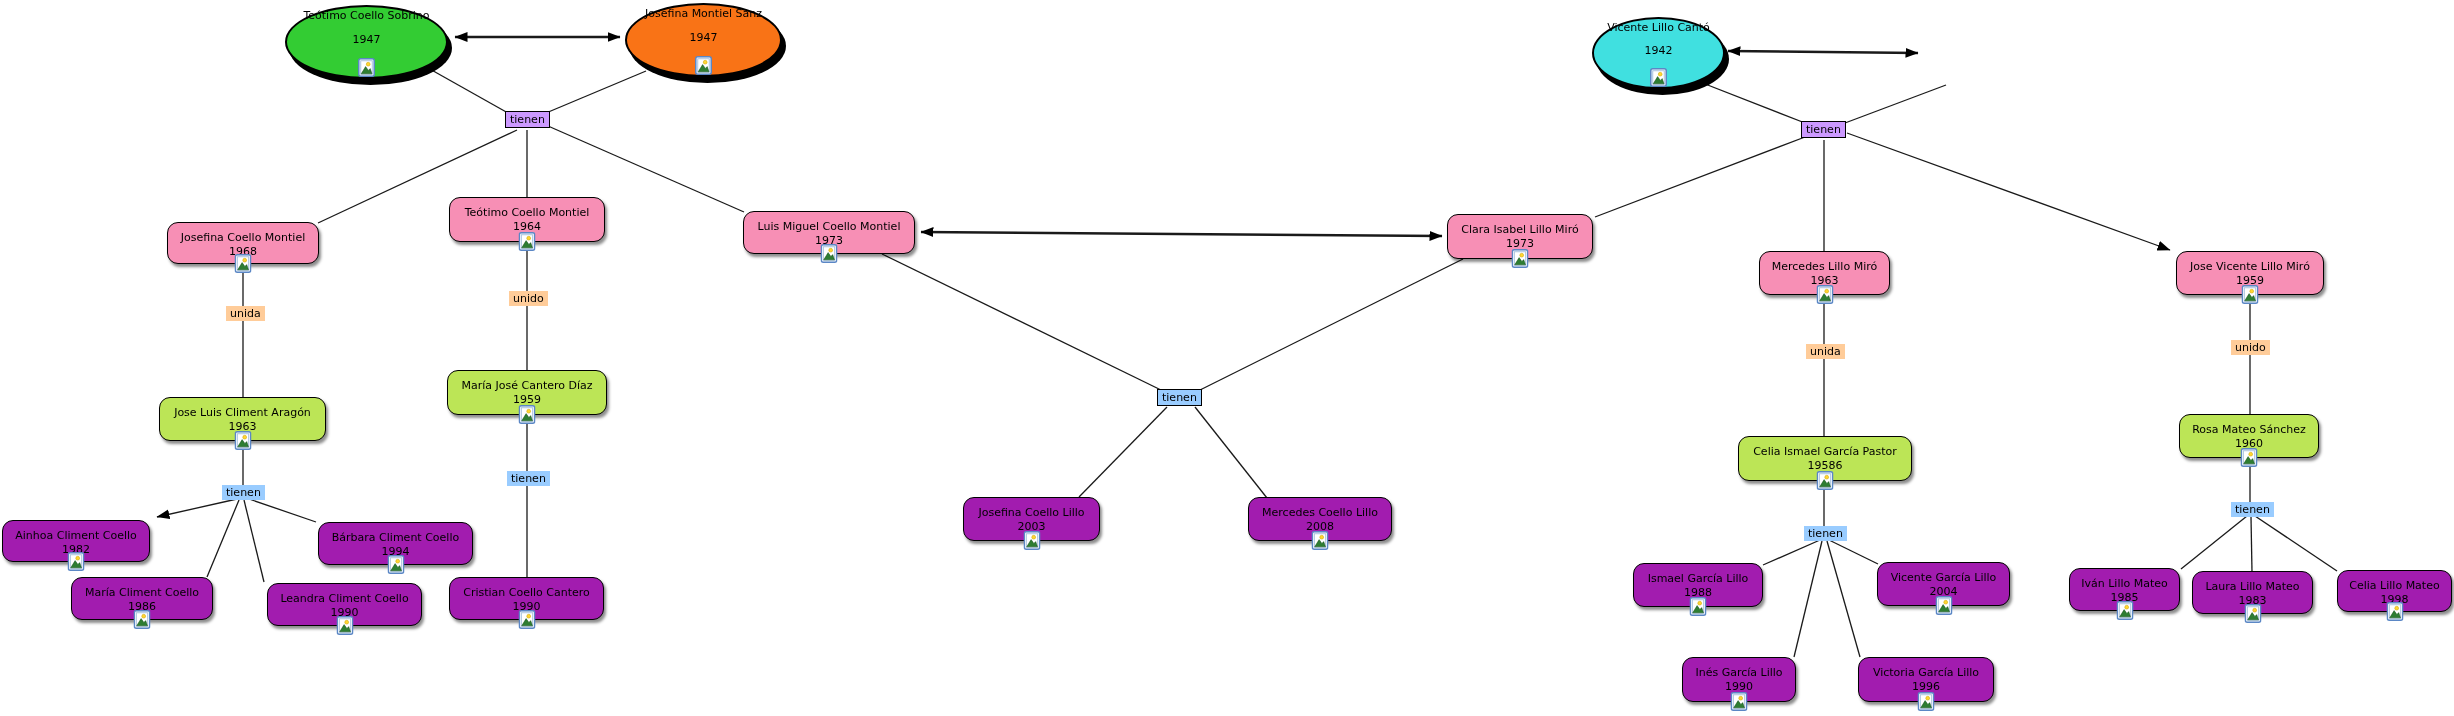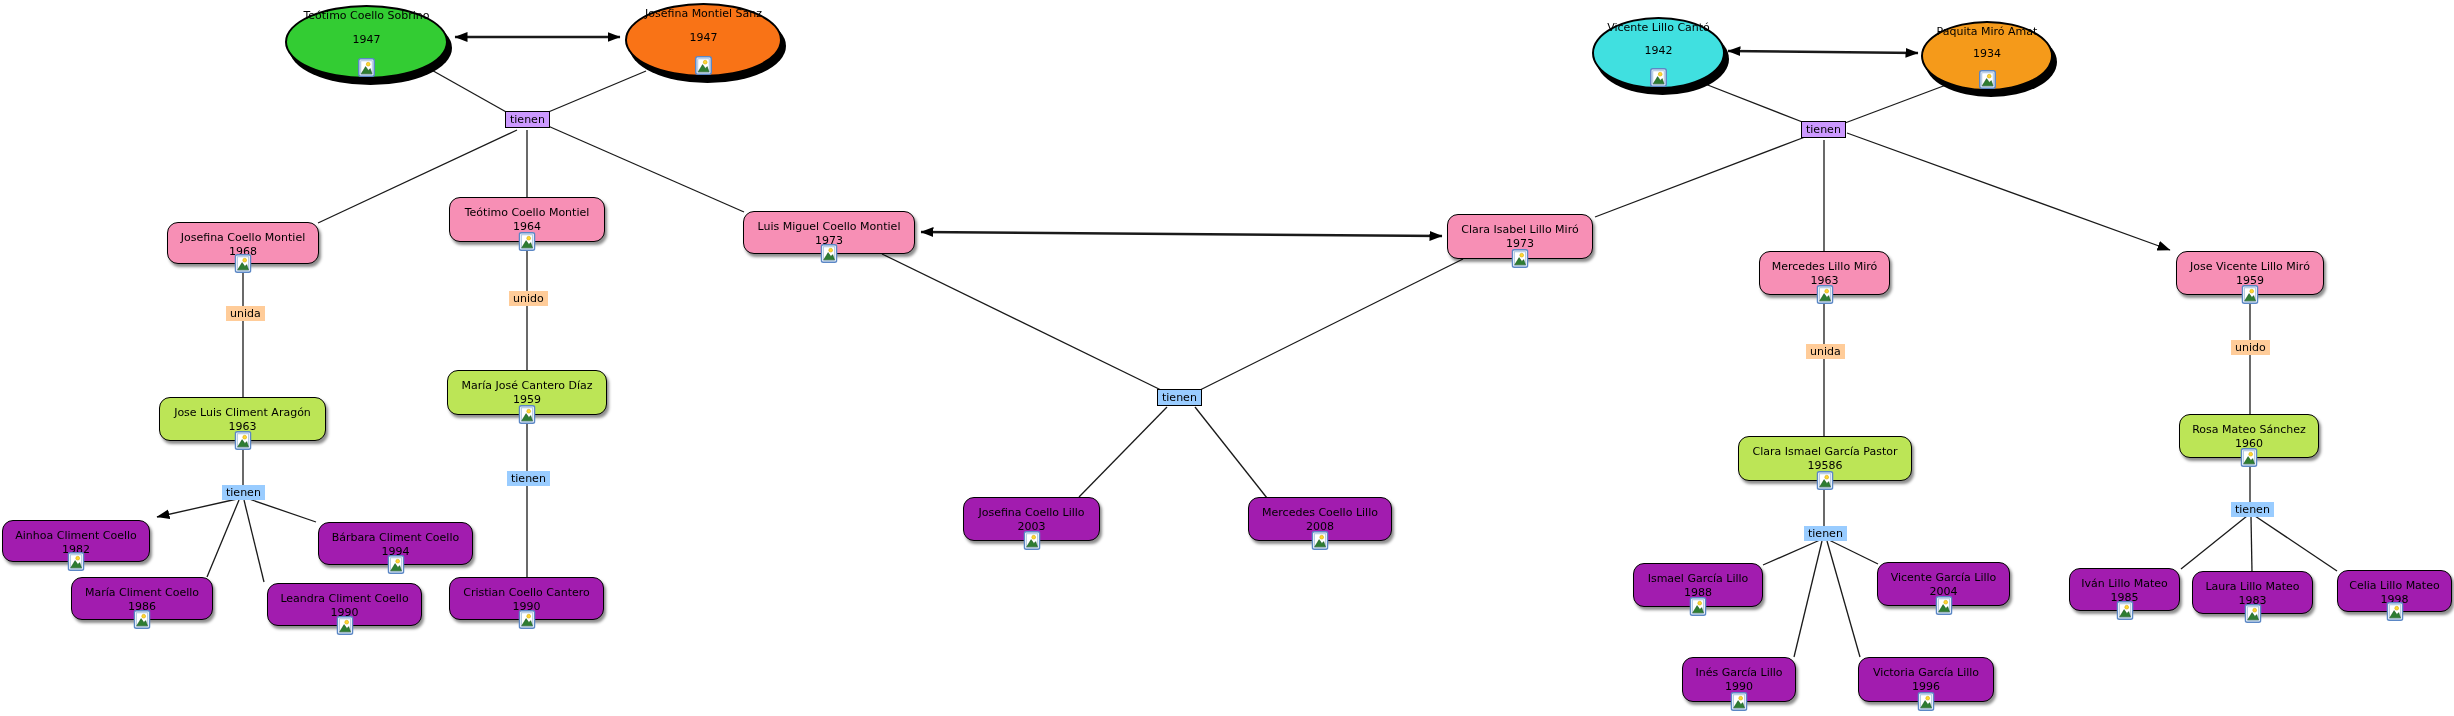--- a/index.html
+++ b/index.html
@@ -114,30 +114,20 @@
   <div class="node ellipse c-cyan" style="left:1592px;top:17px;width:133px;height:72px">
     <span class="nm">Vicente Lillo Cantó</span>
     <span class="yr">1942</span>
     <span class="pic"><svg width="17" height="19" viewBox="0 0 17 19">
           <rect x="0.75" y="0.75" width="15.5" height="17.5" rx="2" fill="#eef3fb" stroke="#5b87c5" stroke-width="1.5"></rect>
           <rect x="2.8" y="2.8" width="11.4" height="13.4" fill="#ffffff" stroke="#9bb8d8" stroke-width="0.8"></rect>
           <circle cx="10.2" cy="6.2" r="1.9" fill="#ffd633" stroke="#c8a000" stroke-width="0.5"></circle>
           <path d="M3.2 15.8 L7.6 8.6 L10.4 12.4 L12.2 10.6 L14 15.8 Z" fill="#2e7d32" stroke="#14501a" stroke-width="0.5"></path>
         </svg></span>
   </div>
-  <div class="node ellipse c-orange" style="left:1921px;top:21px;width:132px;height:70px">
-    <span class="nm">Paquita Miró Amat</span>
-    <span class="yr">1934</span>
-    <span class="pic"><svg width="17" height="19" viewBox="0 0 17 19">
-          <rect x="0.75" y="0.75" width="15.5" height="17.5" rx="2" fill="#eef3fb" stroke="#5b87c5" stroke-width="1.5"></rect>
-          <rect x="2.8" y="2.8" width="11.4" height="13.4" fill="#ffffff" stroke="#9bb8d8" stroke-width="0.8"></rect>
-          <circle cx="10.2" cy="6.2" r="1.9" fill="#ffd633" stroke="#c8a000" stroke-width="0.5"></circle>
-          <path d="M3.2 15.8 L7.6 8.6 L10.4 12.4 L12.2 10.6 L14 15.8 Z" fill="#2e7d32" stroke="#14501a" stroke-width="0.5"></path>
-        </svg></span>
-  </div>
 
   <div class="node pink" style="left:167px;top:222px;width:152px;height:42px">
     <span class="nm">Josefina Coello Montiel</span>
     <span class="yr">1968</span>
     <span class="pic"><svg width="17" height="19" viewBox="0 0 17 19">
           <rect x="0.75" y="0.75" width="15.5" height="17.5" rx="2" fill="#eef3fb" stroke="#5b87c5" stroke-width="1.5"></rect>
           <rect x="2.8" y="2.8" width="11.4" height="13.4" fill="#ffffff" stroke="#9bb8d8" stroke-width="0.8"></rect>
           <circle cx="10.2" cy="6.2" r="1.9" fill="#ffd633" stroke="#c8a000" stroke-width="0.5"></circle>
           <path d="M3.2 15.8 L7.6 8.6 L10.4 12.4 L12.2 10.6 L14 15.8 Z" fill="#2e7d32" stroke="#14501a" stroke-width="0.5"></path>
         </svg></span>
@@ -207,21 +197,21 @@
     <span class="nm">María José Cantero Díaz</span>
     <span class="yr">1959</span>
     <span class="pic"><svg width="17" height="19" viewBox="0 0 17 19">
           <rect x="0.75" y="0.75" width="15.5" height="17.5" rx="2" fill="#eef3fb" stroke="#5b87c5" stroke-width="1.5"></rect>
           <rect x="2.8" y="2.8" width="11.4" height="13.4" fill="#ffffff" stroke="#9bb8d8" stroke-width="0.8"></rect>
           <circle cx="10.2" cy="6.2" r="1.9" fill="#ffd633" stroke="#c8a000" stroke-width="0.5"></circle>
           <path d="M3.2 15.8 L7.6 8.6 L10.4 12.4 L12.2 10.6 L14 15.8 Z" fill="#2e7d32" stroke="#14501a" stroke-width="0.5"></path>
         </svg></span>
   </div>
   <div class="node lime" style="left:1738px;top:436px;width:174px;height:45px">
-    <span class="nm">Clara Ismael García Pastor</span>
+    <span class="nm">Celia Ismael García Pastor</span>
     <span class="yr">19586</span>
     <span class="pic"><svg width="17" height="19" viewBox="0 0 17 19">
           <rect x="0.75" y="0.75" width="15.5" height="17.5" rx="2" fill="#eef3fb" stroke="#5b87c5" stroke-width="1.5"></rect>
           <rect x="2.8" y="2.8" width="11.4" height="13.4" fill="#ffffff" stroke="#9bb8d8" stroke-width="0.8"></rect>
           <circle cx="10.2" cy="6.2" r="1.9" fill="#ffd633" stroke="#c8a000" stroke-width="0.5"></circle>
           <path d="M3.2 15.8 L7.6 8.6 L10.4 12.4 L12.2 10.6 L14 15.8 Z" fill="#2e7d32" stroke="#14501a" stroke-width="0.5"></path>
         </svg></span>
   </div>
   <div class="node lime" style="left:2179px;top:414px;width:140px;height:44px">
     <span class="nm">Rosa Mateo Sánchez</span>

